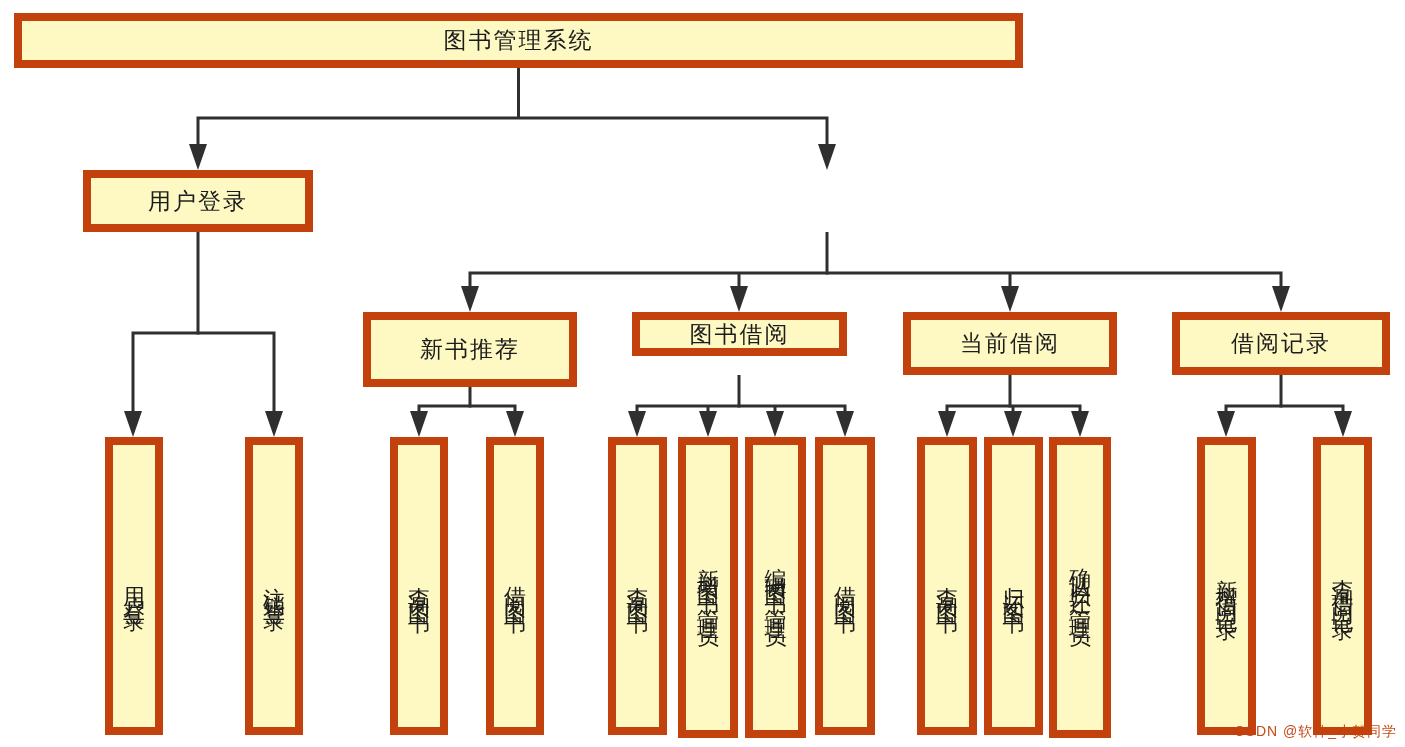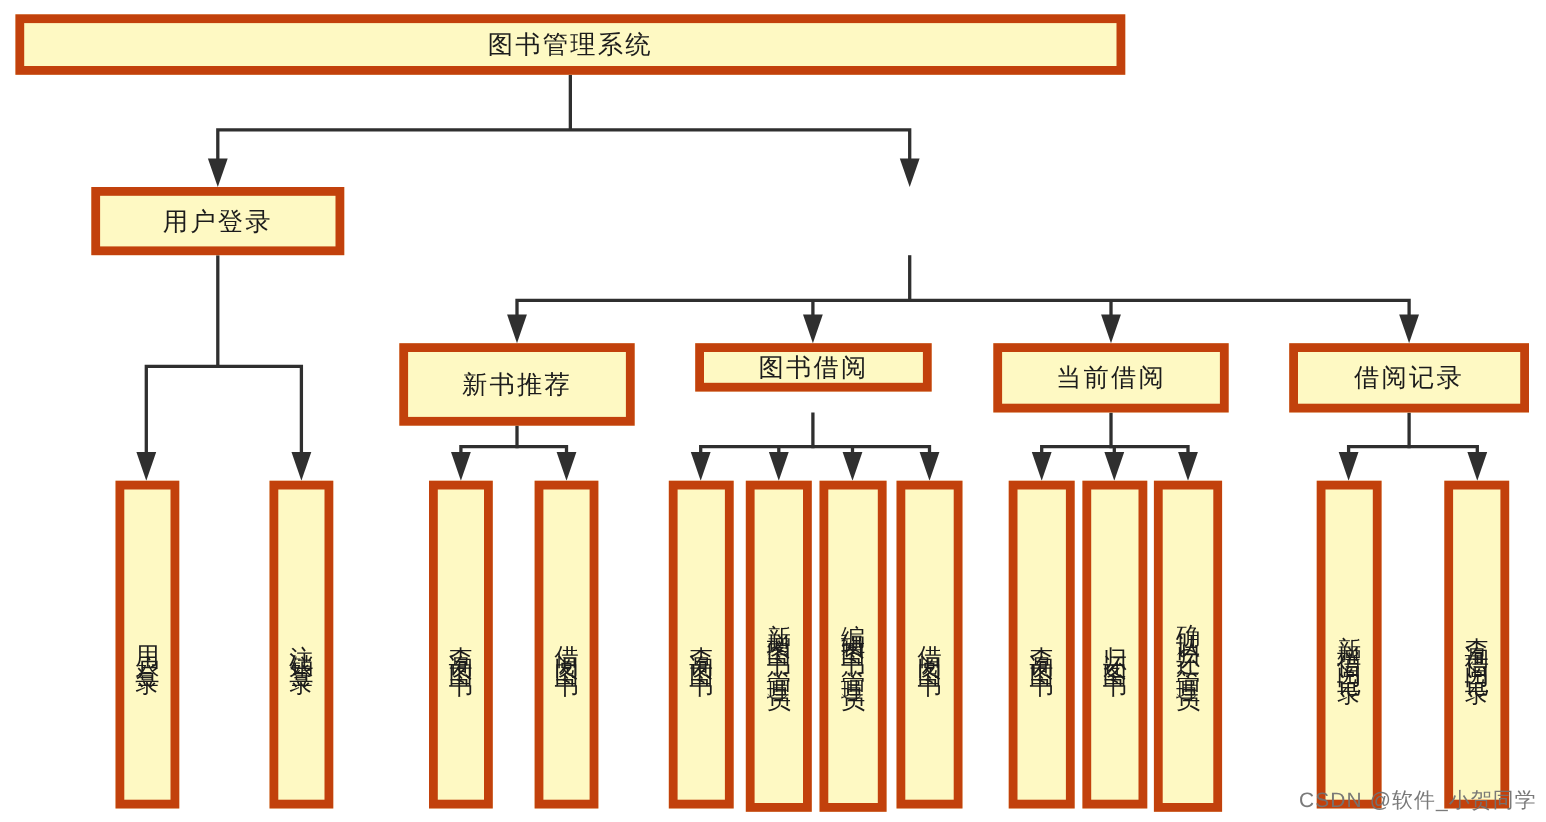--- a/index.html
+++ b/index.html
@@ -41,23 +41,23 @@
     font-size: 22px;
     letter-spacing: 0.38em;
     white-space: normal;
     line-height: 1;
   }
   #watermark {
     position: absolute;
     right: 8px;
     bottom: 6px;
     z-index: 3;
-    font-size: 19px;
+    font-size: 14px;
     letter-spacing: 1px;
-    color: #737373;
+    color: #c2410c;
     opacity: 0.95;
   }
 </style>
 </head>
 <body>
 
 <div id="canvas">
 
   <svg id="connectors" width="1405" height="747" viewBox="0 0 1405 747">
     <defs>

